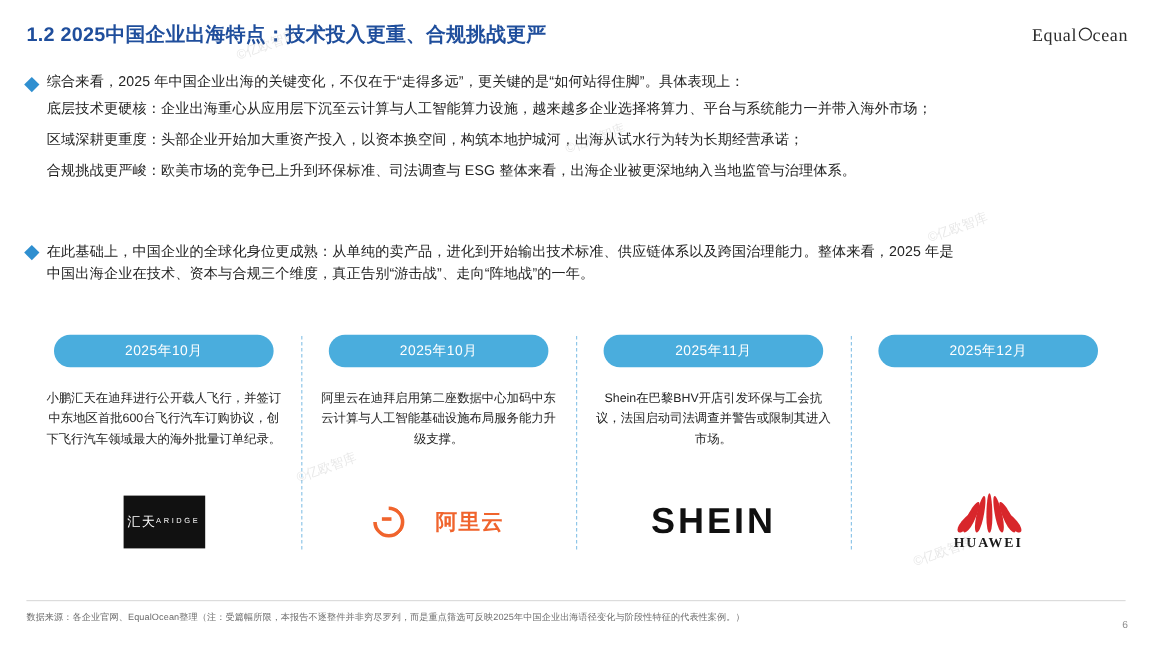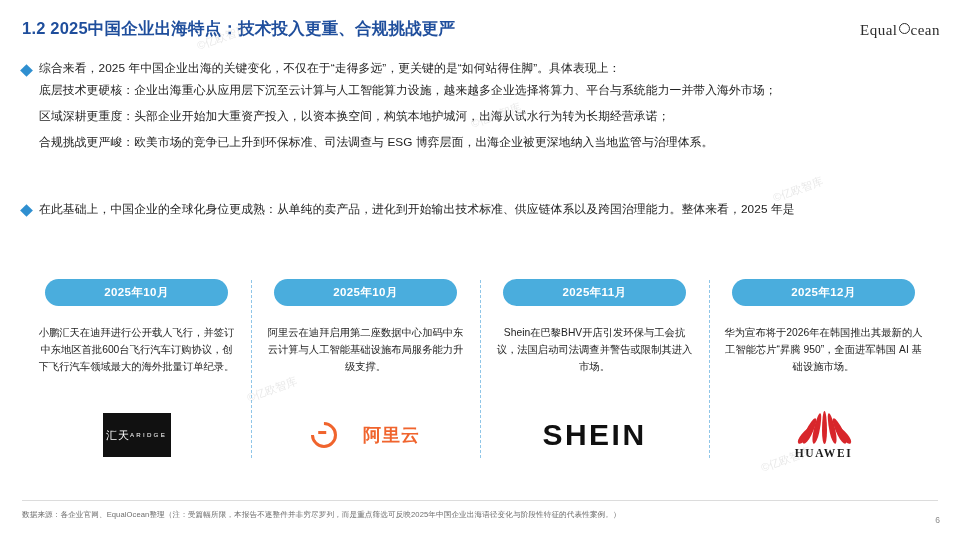--- a/index.html
+++ b/index.html
@@ -104,21 +104,21 @@
     left: 0; top: 14px;
     height: 178px;
     border-left: 1px dashed #8fc6e8;
   }
   .chip {
     width: 183px; height: 27px;
     border-radius: 13.5px;
     background: #4aaddd;
     color: #ffffff;
     font-size: 11.5px;
-    font-weight: bold;
+    font-weight: normal;
     display: flex;
     align-items: center;
     justify-content: center;
     margin-top: 13px;
     letter-spacing: 0.4px;
   }
   .card-text {
     margin-top: 18px;
     font-size: 10.3px;
     line-height: 17px;
@@ -265,28 +265,29 @@
     <span>cean</span>
   </div>
 
   <div class="bullet-block" style="top:60px;">
     <div class="bullet-row">
       <span class="diamond"></span>
       <span class="btext">综合来看，2025 年中国企业出海的关键变化，不仅在于“走得多远”，更关键的是“如何站得住脚”。具体表现上：</span>
     </div>
     <div class="sub-line">底层技术更硬核：企业出海重心从应用层下沉至云计算与人工智能算力设施，越来越多企业选择将算力、平台与系统能力一并带入海外市场；</div>
     <div class="sub-line">区域深耕更重度：头部企业开始加大重资产投入，以资本换空间，构筑本地护城河，出海从试水行为转为长期经营承诺；</div>
-    <div class="sub-line">合规挑战更严峻：欧美市场的竞争已上升到环保标准、司法调查与 ESG 博弈层面，出海企业被更深地纳入当地监管与治理体系。</div>
+    <div class="sub-line">合规挑战更严峻：欧美市场的竞争已上升到环保标准、司法调查与 ESG 整体来看，出海企业被更深地纳入当地监管与治理体系。</div>
   </div>
 
   <div class="bullet-block" style="top:200px;">
     <div class="bullet-row">
       <span class="diamond"></span>
       <div>
         <div class="para2">在此基础上，中国企业的全球化身位更成熟：从单纯的卖产品，进化到开始输出技术标准、供应链体系以及跨国治理能力。整体来看，2025 年是</div>
+        <div class="para2">中国出海企业在技术、资本与合规三个维度，真正告别“游击战”、走向“阵地战”的一年。</div>
       </div>
     </div>
   </div>
 
   <div class="cards">
 
     <div class="card">
       <div class="chip">2025年10月</div>
       <div class="card-text">小鹏汇天在迪拜进行公开载人飞行，并签订中东地区首批600台飞行汽车订购协议，创下飞行汽车领域最大的海外批量订单纪录。</div>
       <div class="card-logo">
@@ -311,21 +312,20 @@
     <div class="card">
       <div class="chip">2025年11月</div>
       <div class="card-text">Shein在巴黎BHV开店引发环保与工会抗议，法国启动司法调查并警告或限制其进入市场。</div>
       <div class="card-logo">
         <div class="shein">SHEIN</div>
       </div>
     </div>
 
     <div class="card">
       <div class="chip">2025年12月</div>
-      <div class="card-text">华为宣布将于2026年在韩国推出其最新的人工智能芯片“昇腾 950”，全面进军韩国 AI 基础设施市场。</div>
       <div class="card-logo">
         <div class="huawei">
           <span class="petals">
             <span class="p1"></span>
               <span class="p2"></span>
               <span class="p3"></span>
             <span class="p4"></span>
               <span class="p5"></span>
               <span class="p6"></span>
               <span class="p7"></span>

